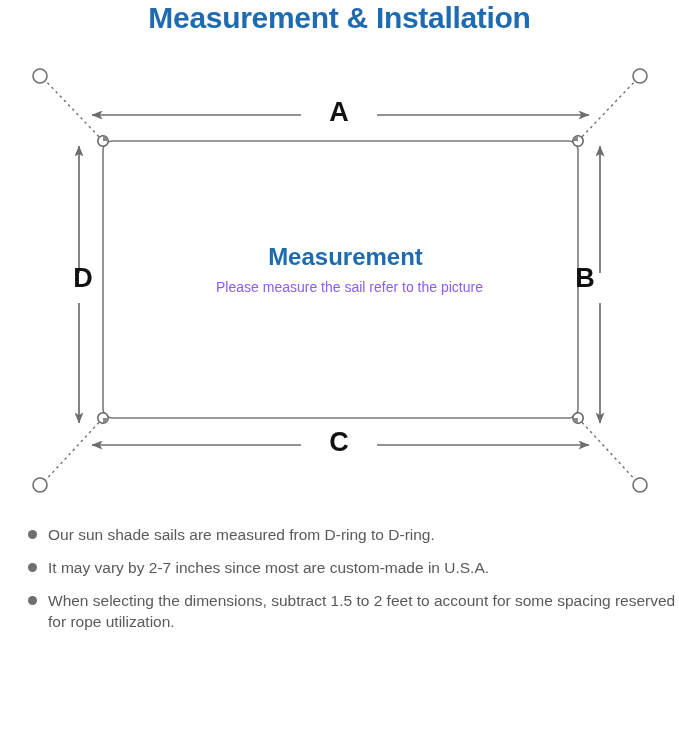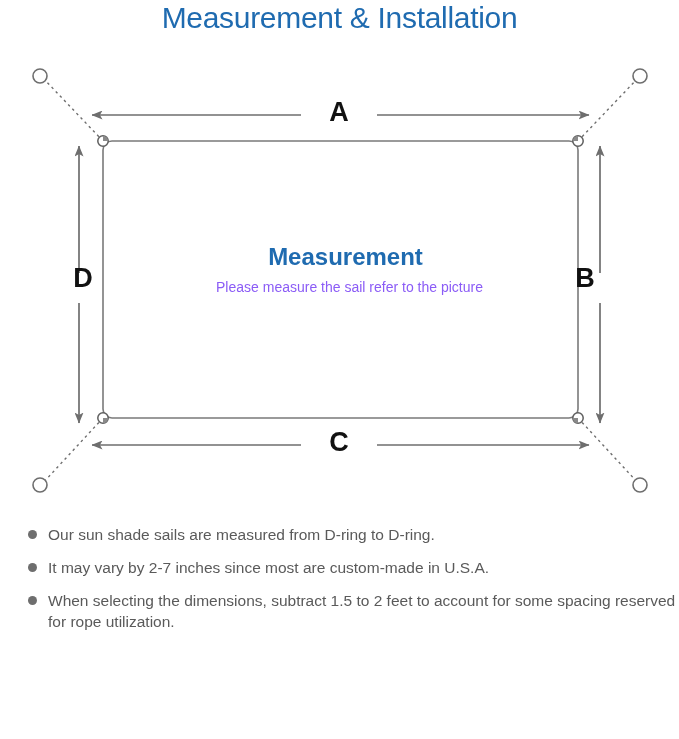--- a/index.html
+++ b/index.html
@@ -16,21 +16,21 @@
   }
 
   
   #page-title {
     position: absolute;
     top: 0px;
     left: 0;
     width: 679px;
     text-align: center;
     font-size: 30px;
-    font-weight: normal;
+    font-weight: bold;
     color: #1f6bb0;
     letter-spacing: -0.3px;
     line-height: 36px;
   }
 
   
   #diagram {
     position: absolute;
     top: 45px;
     left: 0;

